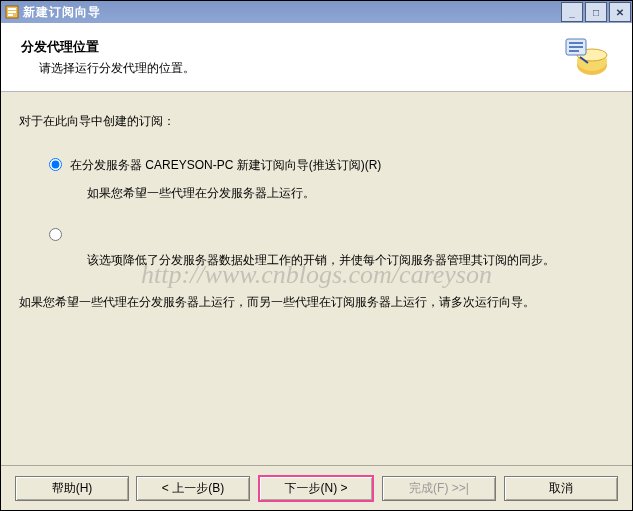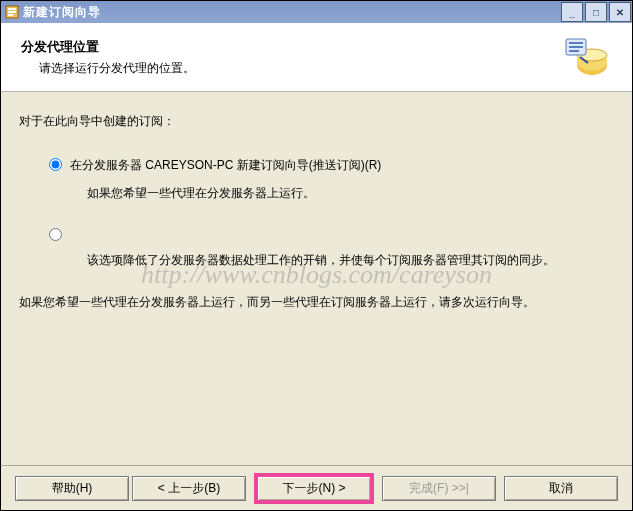--- a/index.html
+++ b/index.html
@@ -20,21 +20,21 @@
   .body{flex:1;background:#ece9d8;padding:20px 18px 0 18px;font-size:12px;line-height:1.5}
   .intro{margin-bottom:26px}
   .option{display:flex;align-items:flex-start;margin-left:30px;margin-bottom:10px}
   .option input[type=radio]{margin:2px 8px 0 0}
   .option-label{font-size:12px}
   .option-desc{margin:6px 0 24px 68px;font-size:12px}
   .footer-note{margin-top:15px}
   
   .buttonbar{height:44px;border-top:1px solid #aca899;background:#ece9d8;display:flex;align-items:center;padding:0 14px}
   .btn{height:23px;min-width:92px;border:1px solid #7a7a7a;background:#ece9d8;font-size:12px;display:inline-flex;align-items:center;justify-content:center;padding:0 10px;box-shadow:inset 1px 1px 0 #fff, inset -1px -1px 0 #aca899;cursor:default;user-select:none}
-  .btn.primary{border:4px solid #ec4899}
+  .btn.primary{border:2px solid #ec4899}
   .btn.disabled{color:#9a9a9a}
   .spacer{flex:1}
   .btn + .btn{margin-left:8px}
   
   .watermark{position:absolute;left:50%;top:259px;transform:translateX(-50%);font-size:26px;font-style:italic;color:rgba(120,120,120,.35);font-family:Georgia,serif;pointer-events:none;white-space:nowrap}
 </style>
 </head>
 <body>
 
 <div class="window">

